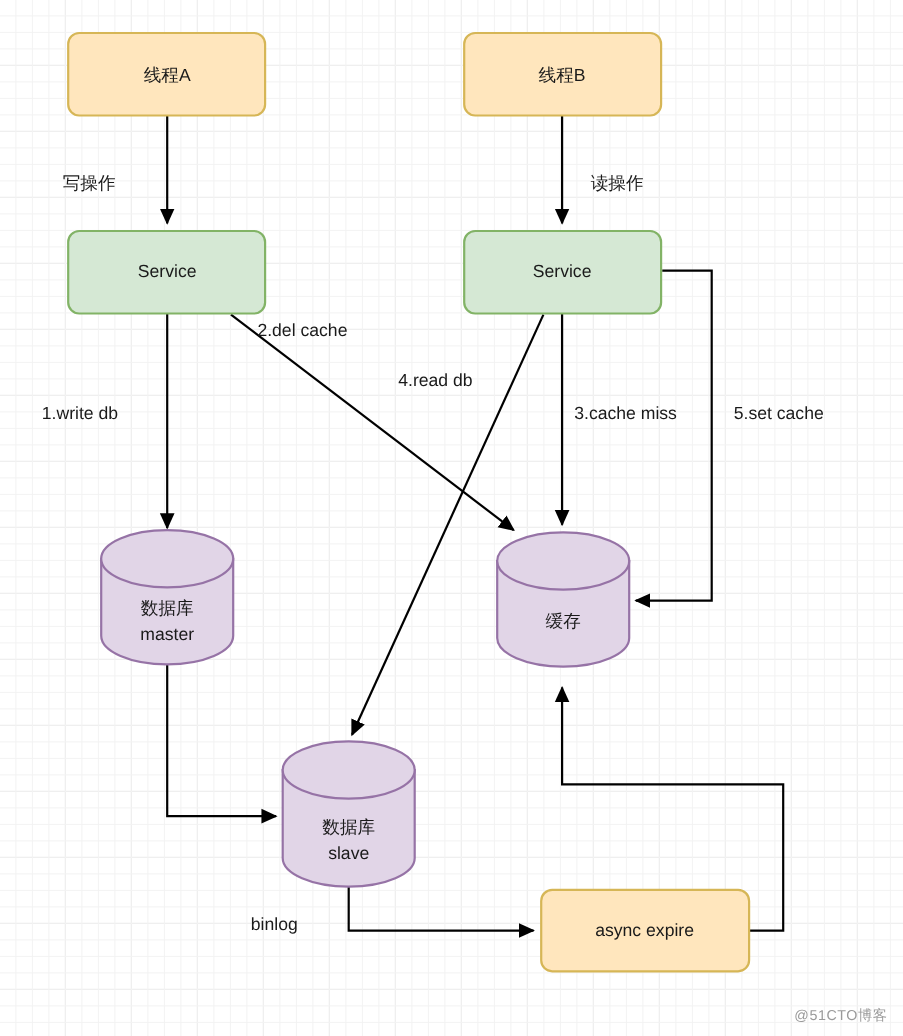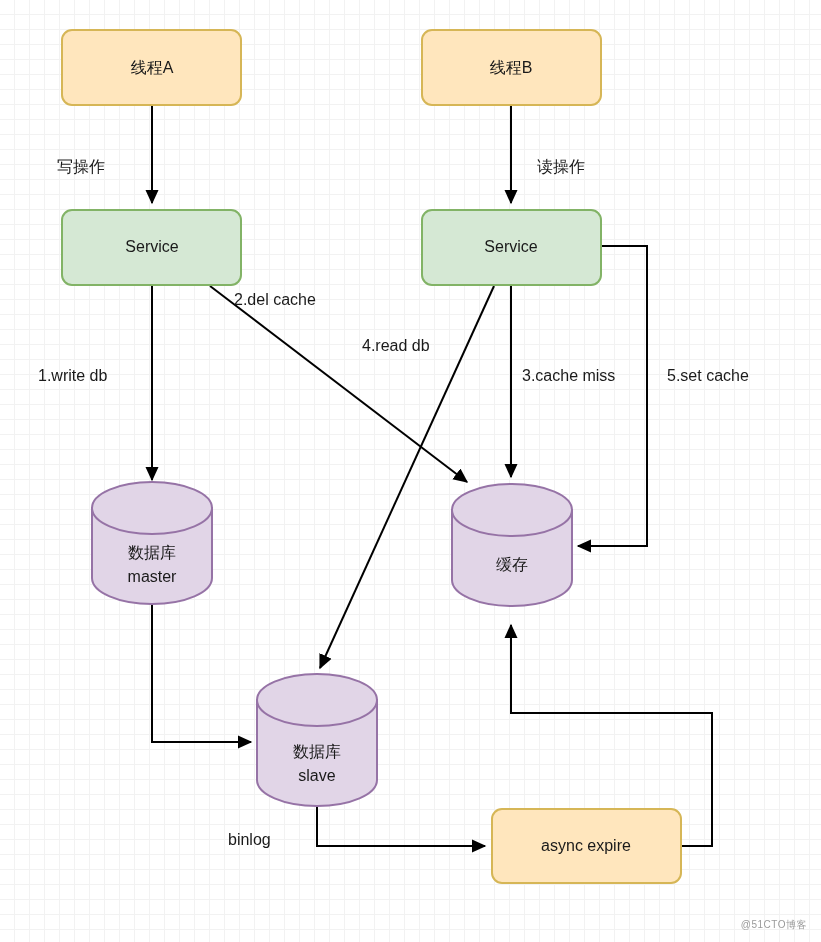--- a/index.html
+++ b/index.html
@@ -57,21 +57,21 @@
     font-family: "Liberation Sans", "DejaVu Sans", sans-serif;
     font-size: 16px;
     fill: #1a1a1a;
     dominant-baseline: middle;
   }
   .watermark {
     position: absolute;
     right: 14px;
     bottom: 10px;
     font-family: "Liberation Sans", "DejaVu Sans", sans-serif;
-    font-size: 10px;
+    font-size: 13px;
     color: #9a9a9a;
     letter-spacing: 0.5px;
     user-select: none;
   }
 </style>
 </head>
 <body>
 
 <div id="canvas">
 

